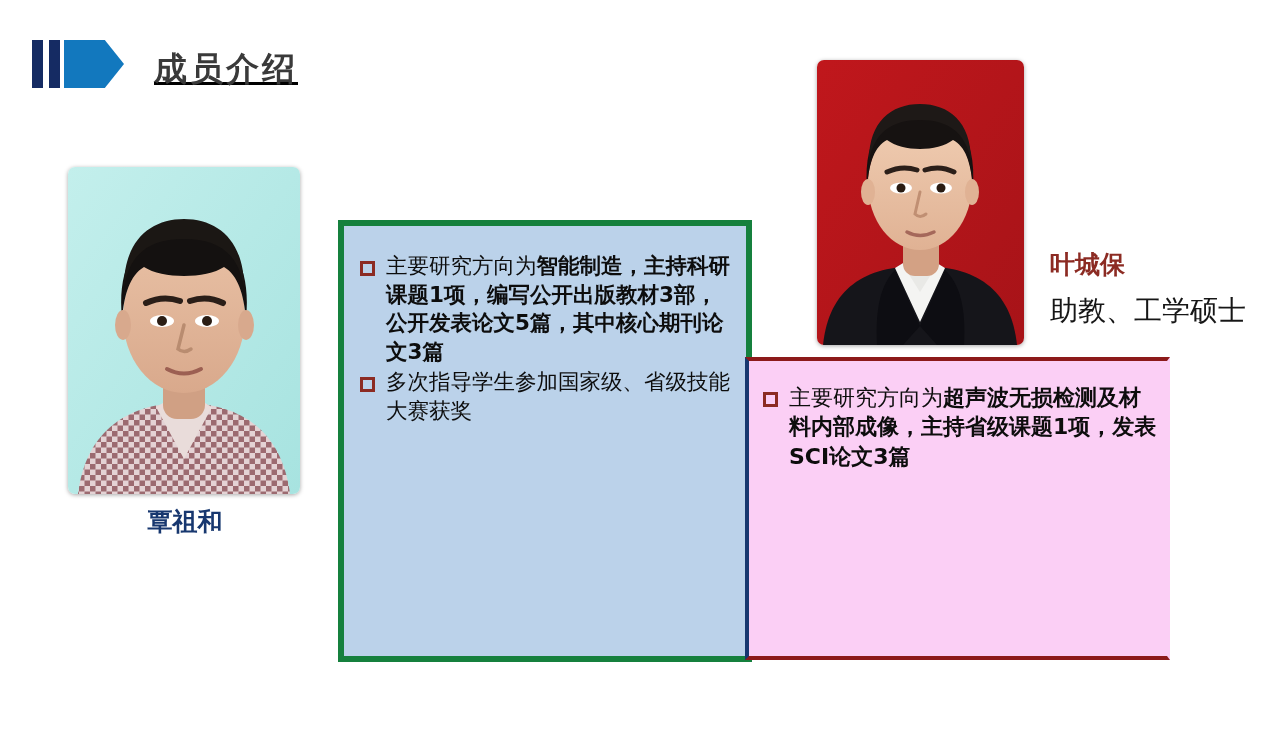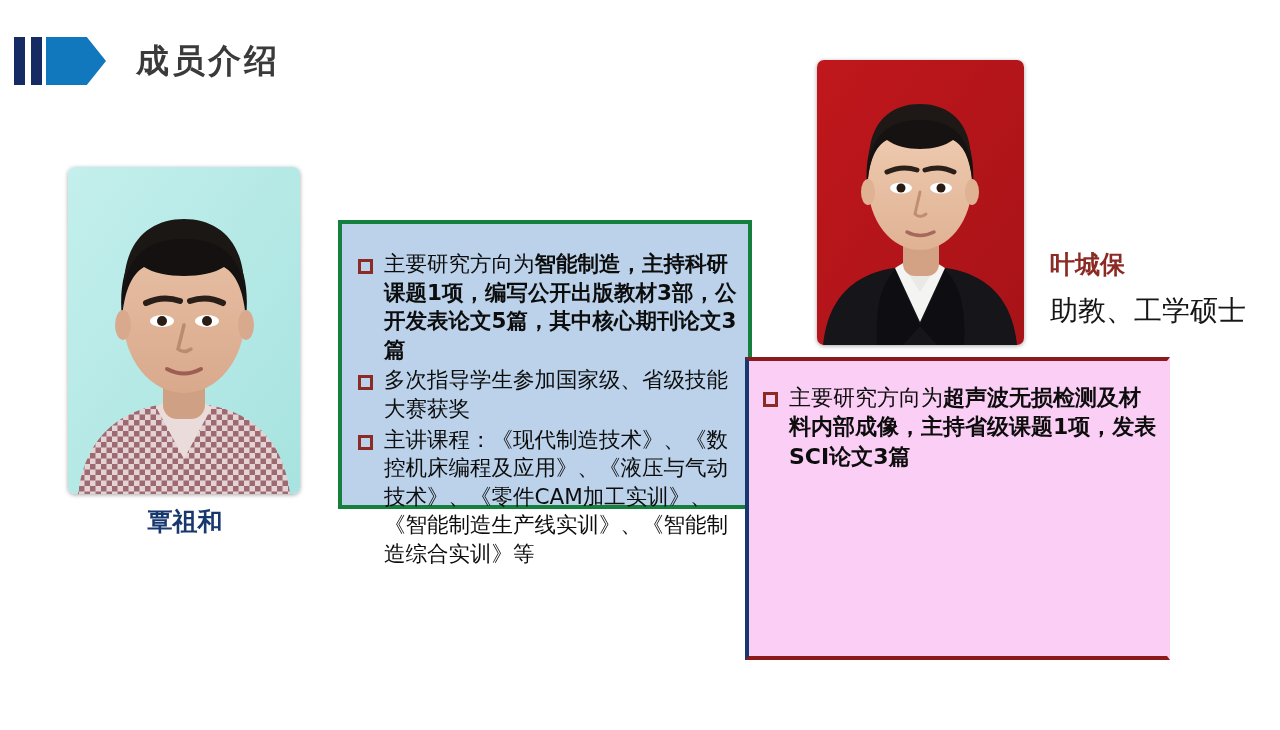--- a/index.html
+++ b/index.html
@@ -20,25 +20,26 @@
     position: absolute;
     left: 0; top: 0;
     width: 1280px;
     height: 730px;
     background: #ffffff;
   }
 
   
   .header {
     position: absolute;
-    left: 0px;
+    left: 18px;
     top: 30px;
     height: 62px;
     display: flex;
-    align-items: center;
+    align-items: flex-end;
+    text-decoration: underline;
   }
   .header-mark {
     position: relative;
     width: 108px;
     height: 56px;
     flex: 0 0 auto;
   }
   .bar {
     position: absolute;
     top: 4px;
@@ -136,23 +137,23 @@
 
   
   .infobox {
     position: absolute;
     box-sizing: border-box;
   }
   .box-blue {
     left: 338px;
     top: 220px;
     width: 414px;
-    height: 289px;
+    height: 442px;
     background: #BBD2EA;
-    border: 4px solid #15803d;
+    border: 6px solid #15803d;
   }
   .box-pink {
     left: 745px;
     top: 357px;
     width: 425px;
     height: 303px;
     background: #FBCFF5;
     border-top: 4px solid #8C1A1A;
     border-bottom: 4px solid #8C1A1A;
     border-left: 4px solid #17376F;
@@ -314,24 +315,20 @@
   <div class="infobox box-blue">
     <ul class="bullets">
         <li class="bullet">
           <span class="bullet-marker"></span>
           <span class="bullet-text"><span>主要研究方向为</span><b>智能制造，主持科研课题1项，编写公开出版教材3部，公开发表论文5篇，其中核心期刊论文3篇</b></span>
         </li>
         <li class="bullet">
           <span class="bullet-marker"></span>
           <span class="bullet-text"><span>多次指导学生参加国家级、省级技能大赛获奖</span></span>
         </li>
-        <li class="bullet">
-          <span class="bullet-marker"></span>
-          <span class="bullet-text"><span>主讲课程：《现代制造技术》、《数控机床编程及应用》、《液压与气动技术》、《零件CAM加工实训》、《智能制造生产线实训》、《智能制造综合实训》等</span></span>
-        </li>
       </ul>
   </div>
 
   <div class="infobox box-pink">
     <ul class="bullets">
         <li class="bullet">
           <span class="bullet-marker"></span>
           <span class="bullet-text"><span>主要研究方向为</span><b>超声波无损检测及材料内部成像，主持省级课题1项，发表SCI论文3篇</b></span>
         </li>
       </ul>

